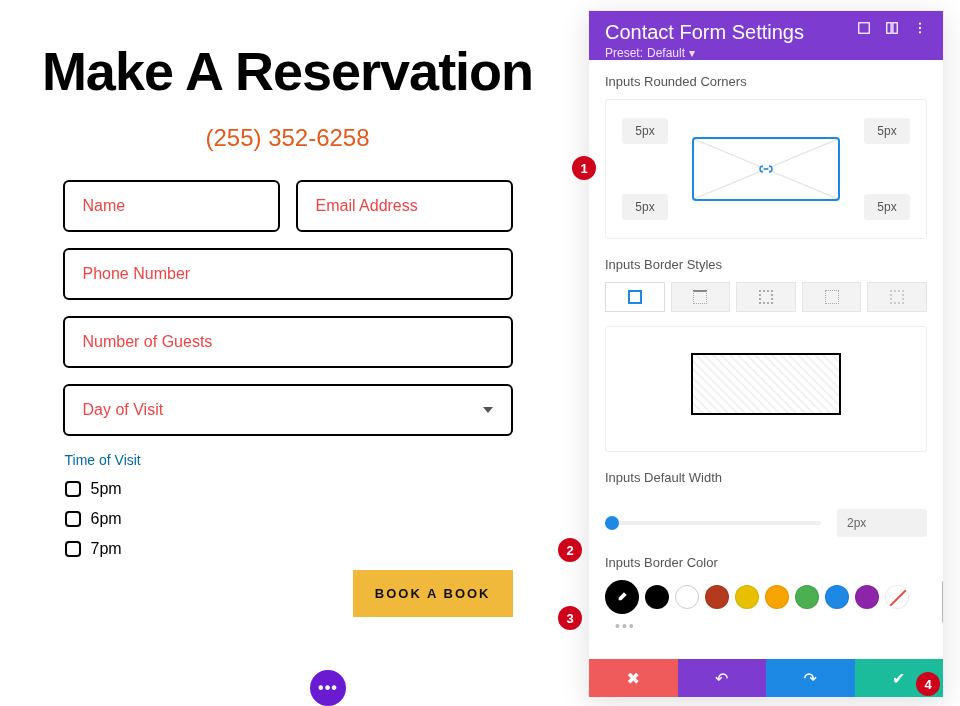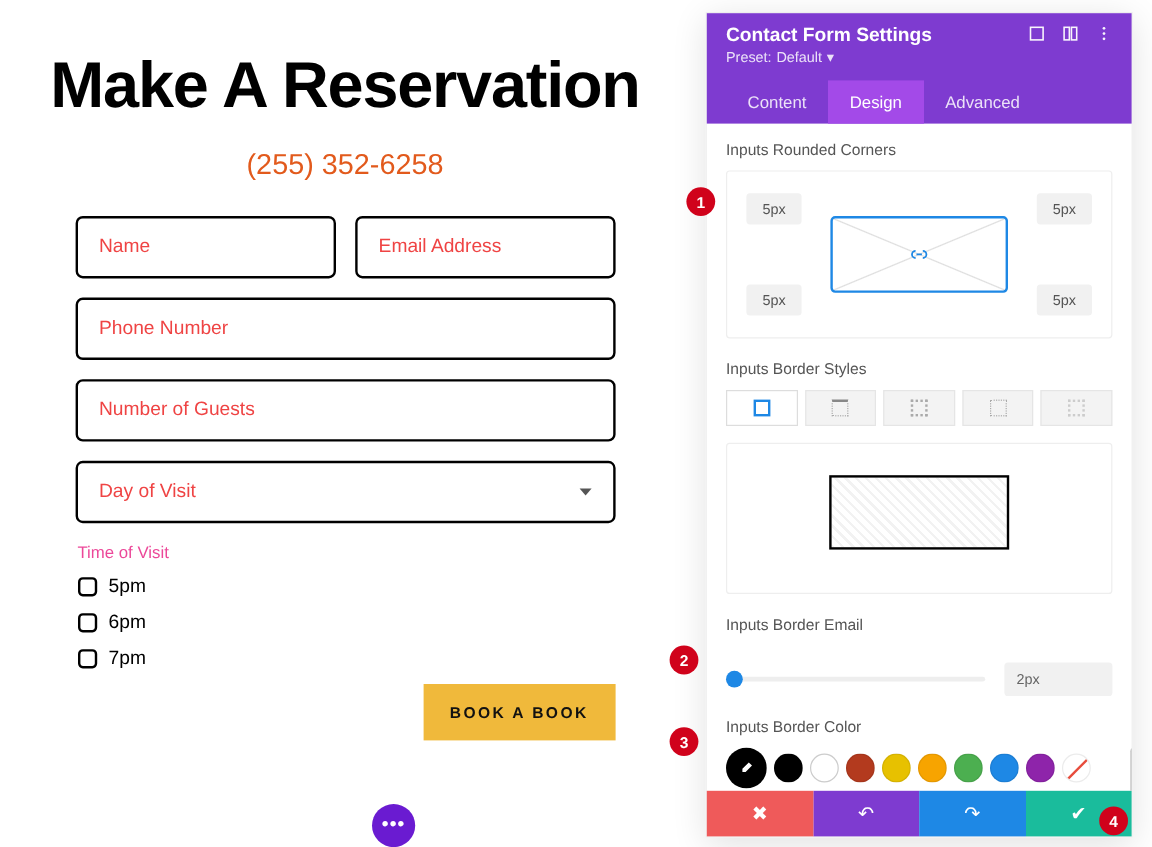--- a/index.html
+++ b/index.html
@@ -53,21 +53,21 @@
   }
   .field.full { width: 100%; }
   .field.select { justify-content: space-between; text-align: right; }
   .caret {
     width: 0; height: 0;
     border-left: 5px solid transparent;
     border-right: 5px solid transparent;
     border-top: 6px solid #555;
   }
   .group-label {
-    color: #ec4899;
+    color: #0369a1;
     font-size: 14px;
     margin: 14px 0 12px 2px;
   }
   .checkline { display:flex; align-items:center; gap:10px; margin-bottom: 12px; padding-left:2px; }
   .cb {
     width: 16px; height: 16px;
     border: 2px solid #000;
     border-radius: 4px;
   }
   .cb-label { font-size: 16px; }
@@ -101,21 +101,21 @@
     border: 1px solid #eee;
     box-shadow: 0 6px 28px rgba(0,0,0,.12);
     display:flex; flex-direction:column;
   }
   .panel-head {
     background: #7e3bd0;
     color: #fff;
     padding: 10px 16px 0 16px;
   }
   .panel-title-row { display:flex; justify-content: space-between; align-items:flex-start; }
-  .panel-title { font-size: 16px; font-weight: 700; }
+  .panel-title { font-size: 20px; font-weight: 400; }
   .panel-sub { font-size: 12px; opacity: .85; margin-top: 2px; display:flex; align-items:center; gap:4px;}
   .panel-icons { display:flex; gap: 14px; align-items:center; }
   .picon { width:14px; height:14px; opacity:.95; }
   .tabs { display:flex; margin-top: 12px; }
   .tab { flex: 0 0 auto; padding: 10px 18px; font-size: 14px; color:rgba(255,255,255,.85); cursor:pointer; }
   .tab.active { background: #a34ae8; color:#fff; font-weight:500; }
 
   .panel-body {
     flex:1;
     overflow: hidden;
@@ -313,25 +313,20 @@
             <rect x="2" y="2" width="5" height="12" fill="none" stroke="#fff" stroke-width="1.5"></rect>
             <rect x="9" y="2" width="5" height="12" fill="none" stroke="#fff" stroke-width="1.5"></rect>
           </svg>
         <svg class="picon" viewBox="0 0 16 16">
             <circle cx="8" cy="3" r="1.3" fill="#fff"></circle>
             <circle cx="8" cy="8" r="1.3" fill="#fff"></circle>
             <circle cx="8" cy="13" r="1.3" fill="#fff"></circle>
           </svg>
       </div>
     </div>
-    <div class="tabs">
-      <div class="tab">Content</div>
-      <div class="tab active">Design</div>
-      <div class="tab">Advanced</div>
-    </div>
   </div>
 
   <div class="panel-body">
 
     <div class="section-label">Inputs Rounded Corners</div>
     <div class="card">
       <div class="corner-grid">
         <div class="corner-val tl">5px</div>
         <div class="corner-val tr">5px</div>
         <div class="corner-val bl">5px</div>
@@ -360,21 +355,21 @@
         </div>
       <div class="bstyle">
           <span class="bicon none"></span>
         </div>
     </div>
 
     <div class="border-preview-card">
       <div class="border-preview-box"></div>
     </div>
 
-    <div class="section-label">Inputs Border Email</div>
+    <div class="section-label">Inputs Default Width</div>
     <div class="slider-row">
       <div class="slider"></div>
       <div class="slider-val">2px</div>
     </div>
 
     <div class="section-label">Inputs Border Color</div>
     <div class="swatches">
       <div class="sw big" style="background:#000">
         <svg width="16" height="16" viewBox="0 0 24 24">
             <path fill="#fff" d="M20 4l-3 3-2-2-8 8v4h4l8-8-2-2 3-3z"></path>

